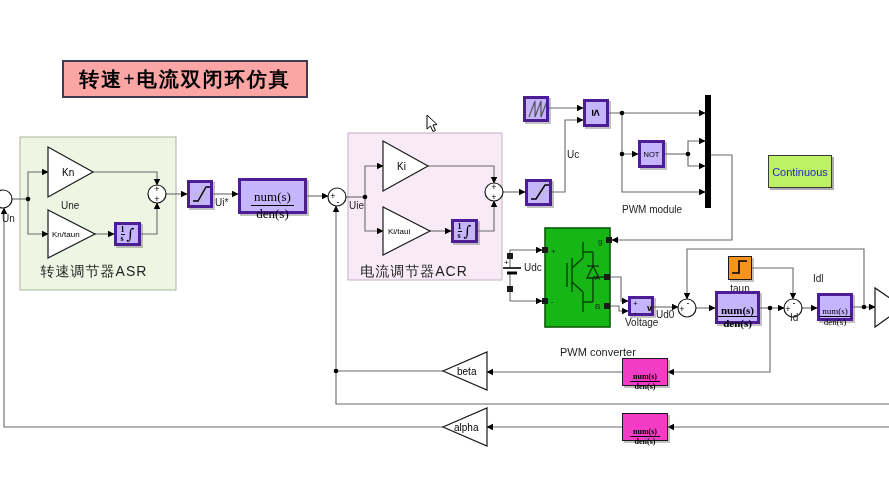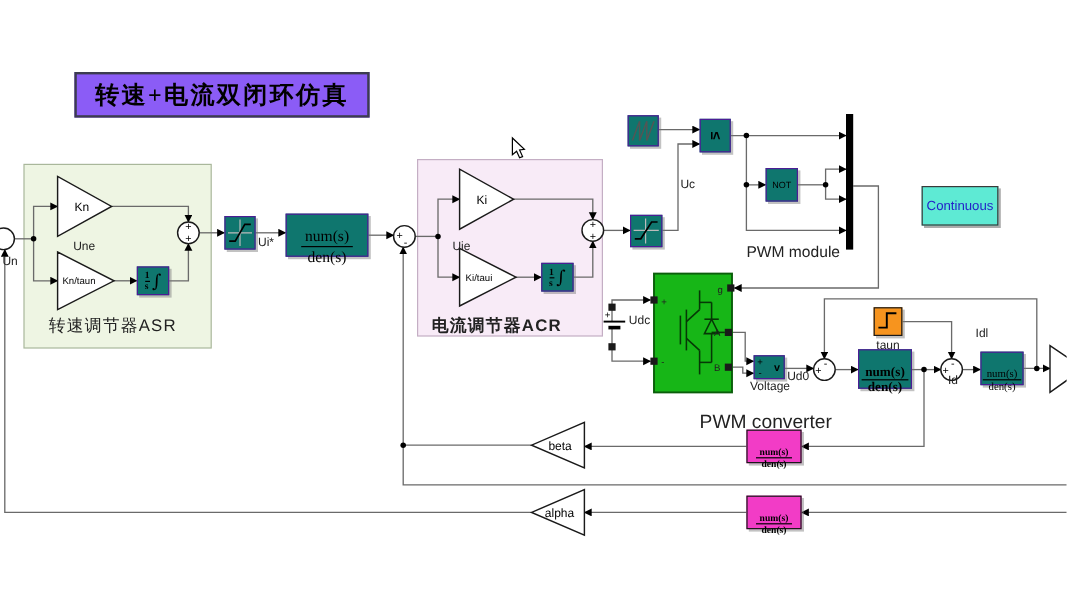--- a/index.html
+++ b/index.html
@@ -1,33 +1,33 @@
 <!DOCTYPE html>
 <html><head>
 <meta charset="utf-8">
 <style>
   html,body{margin:0;padding:0;background:#fff;}
   #canvas{position:relative;width:889px;height:500px;background:#fff;overflow:hidden;
           font-family:"Liberation Sans",sans-serif;}
   .abs{position:absolute;box-sizing:border-box;}
-  .blk{background:#0f766e;border:1px solid #4c1d95;box-shadow:2px 2px 0 rgba(120,120,120,.45);
+  .blk{background:#c4b5fd;border:3px solid #4c1d95;box-shadow:2px 2px 0 rgba(120,120,120,.45);
        display:flex;align-items:center;justify-content:center;}
   .lbl{color:#222;font-size:10px;line-height:9px;white-space:nowrap;}
   .frac{display:inline-block;text-align:center;font-family:"Liberation Serif",serif;color:#000;margin-top:18px;}
   .frac .num{display:block;border-bottom:1px solid #000;padding:0 3px;}
   .frac .den{display:block;padding:0 3px;}
-  #title-box{background:#8b5cf6;border:2px solid #3c3c50;color:#000;
+  #title-box{background:#fca5a5;border:2px solid #3c3c50;color:#000;
              font-family:"Liberation Serif",serif;font-weight:bold;font-size:20px;
              display:flex;align-items:center;justify-content:center;letter-spacing:2px;}
   .region-label{color:#222;font-size:14px;text-align:center;letter-spacing:1px;}
   .intfrac{font-family:"Liberation Serif",serif;font-size:8px;line-height:8px;font-weight:bold;}
   .intfrac .num{border-bottom:1px solid #000;display:block;}
   .int-glyph{font-family:"DejaVu Serif",serif;font-size:15px;margin-left:2px;color:#000;}
   .rot90{display:inline-block;transform:rotate(90deg);font-size:12px;font-weight:bold;color:#000;}
-  #powergui{background:#5eead4;border:1.5px solid #3a3a3a;color:#2424c8;font-size:11px;
+  #powergui{background:#bef264;border:1.5px solid #3a3a3a;color:#2424c8;font-size:11px;
             box-shadow:2px 2px 0 rgba(90,90,90,.5);}
   .magenta{background:#f23cc6;border:1.2px solid #1a1a1a;box-shadow:2px 2px 0 rgba(120,120,120,.45);}
   #mux-bar{background:#000;}
   svg text{font-family:"Liberation Sans",sans-serif;}
 </style>
 </head>
 <body>
 
 <div id="canvas">
 
@@ -170,21 +170,21 @@
         <rect x="604" y="303" width="6" height="6"></rect>
       </g>
     </g>
 
     <polygon points="427,115 427,129 430.5,126 433,131.5 435.5,130.5 433,125 437,124.5" fill="#fff" stroke="#000" stroke-width="1"></polygon>
   </svg>
 
   <div id="title-box" class="abs" style="left:62px;top:60px;width:246px;height:38px;">转速+电流双闭环仿真</div>
 
   <div class="abs region-label" style="left:20px;top:263px;width:148px;">转速调节器ASR</div>
-  <div class="abs region-label" style="left:348px;top:263px;width:132px;font-weight:bold;">电流调节器ACR</div>
+  <div class="abs region-label" style="left:348px;top:263px;width:132px;">电流调节器ACR</div>
 
   <div class="abs blk" style="left:114px;top:222px;width:27px;height:24px;">
     <span class="intfrac"><span class="num">1</span><span>s</span></span>
     <span class="int-glyph">∫</span>
   </div>
 
   <div class="abs blk" style="left:187px;top:180px;width:26px;height:28px;">
     <svg width="24" height="26">
       <line x1="12" y1="2" x2="12" y2="24" stroke="#bbb" stroke-width="1"></line>
       <line x1="2" y1="13" x2="22" y2="13" stroke="#bbb" stroke-width="1"></line>
@@ -219,22 +219,22 @@
   </div>
 
   <div class="abs blk" style="left:583px;top:99px;width:26px;height:28px;">
     <span class="rot90">≤</span>
   </div>
 
   <div class="abs blk" style="left:638px;top:140px;width:27px;height:28px;font-size:7.5px;color:#000;">NOT</div>
 
   <div id="mux-bar" class="abs" style="left:705px;top:95px;width:6px;height:113px;"></div>
 
-  <div class="abs lbl" style="left:622px;top:205px;font-size:13px;">PWM module</div>
-  <div class="abs lbl" style="left:559px;top:348px;font-size:16px;padding-left:24px;">PWM converter</div>
+  <div class="abs lbl" style="left:622px;top:205px;font-size:10px;">PWM module</div>
+  <div class="abs lbl" style="left:536px;top:348px;font-size:11px;padding-left:24px;">PWM converter</div>
 
   <div id="powergui" class="abs" style="left:768px;top:155px;width:64px;height:33px;display:flex;align-items:center;justify-content:center;">Continuous</div>
 
   <div class="abs blk" style="left:628px;top:296px;width:26px;height:20px;">
     <span class="abs" style="left:2px;top:0px;font-size:8px;color:#000;">+</span>
     <span class="abs" style="left:3px;top:9px;font-size:8px;color:#000;">-</span>
     <span class="abs" style="left:16px;top:4px;font-size:9px;font-weight:bold;color:#000;">v</span>
   </div>
   <div class="abs lbl" style="left:625px;top:318px;font-size:10px;">Voltage</div>
 
@@ -268,21 +268,21 @@
   <div class="abs magenta" style="left:622px;top:413px;width:46px;height:28px;display:flex;align-items:center;justify-content:center;">
     <span class="frac" style="font-size:8px;font-weight:bold;">
       <span class="num">num(s)</span>
       <span class="den">den(s)</span>
     </span>
   </div>
 
   <div class="abs lbl" style="left:13px;top:201px;padding-left:48px;">Une</div>
   <div class="abs lbl" style="left:2px;top:214px;">Un</div>
   <div class="abs lbl" style="left:215px;top:198px;">Ui*</div>
-  <div class="abs lbl" style="left:349px;top:201px;padding-left:28px;">Uie</div>
+  <div class="abs lbl" style="left:349px;top:201px;">Uie</div>
   <div class="abs lbl" style="left:567px;top:150px;">Uc</div>
   <div class="abs lbl" style="left:524px;top:263px;font-size:10px;">Udc</div>
   <div class="abs lbl" style="left:656px;top:310px;">Ud0</div>
   <div class="abs lbl" style="left:762px;top:313px;padding-left:28px;">Id</div>
   <div class="abs lbl" style="left:776px;top:274px;margin-left:37px;">Idl</div>
 
   <div class="abs lbl" style="left:598px;top:237px;font-size:8px;">g</div>
   <div class="abs lbl" style="left:595px;top:273px;font-size:8px;">A</div>
   <div class="abs lbl" style="left:595px;top:302px;font-size:8px;">B</div>
   <div class="abs lbl" style="left:551px;top:247px;font-size:8px;">+</div>

